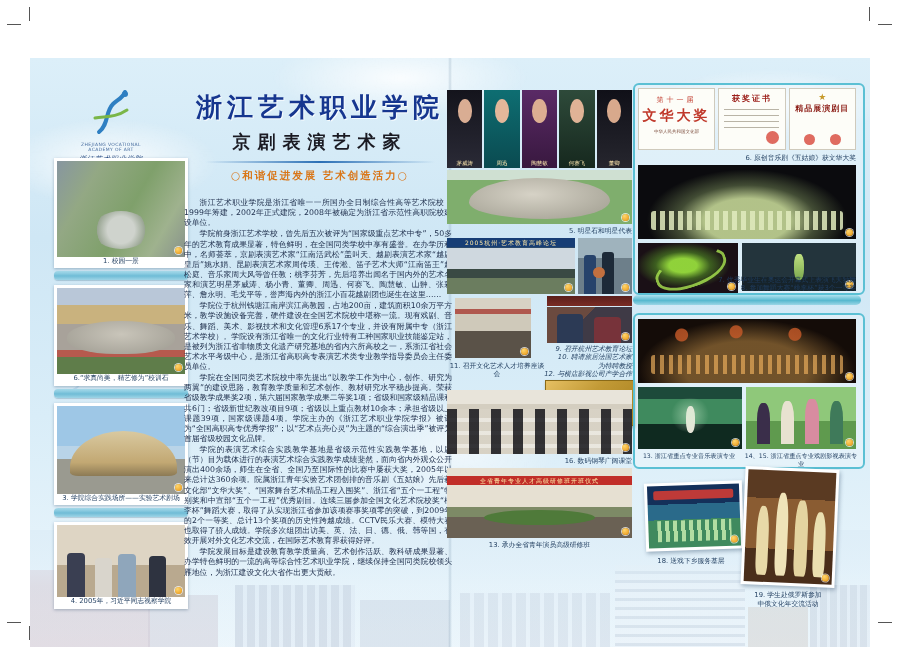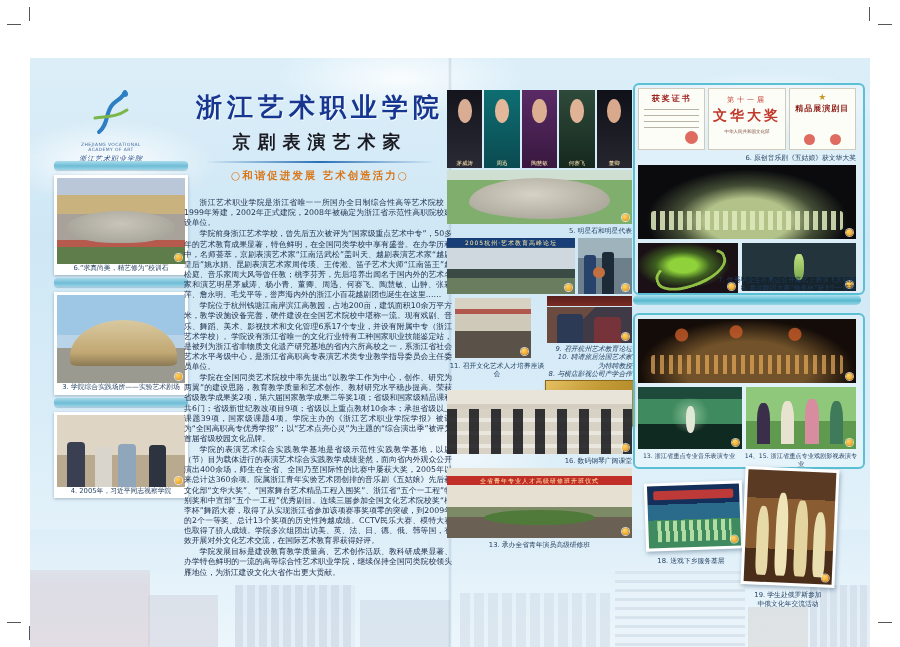--- a/index.html
+++ b/index.html
@@ -123,20 +123,27 @@
     </div>
 
     <div class="titleBox">
       <div class="bigTitle">浙江艺术职业学院</div>
       <div class="subTitle">京剧表演艺术家</div>
       <div class="rule"></div>
       <div class="slogan1">○和谐促进发展 艺术创造活力○</div>
     </div>
 
     <div class="leftCol">
+      <div class="frame">
+        <div class="ph" style="height:96px;background:linear-gradient(120deg,#8796a0 0%,#93a884 25%,#7fa06b 55%,#9fb28e 80%,#87918b 100%);">
+          <div style="position:absolute;left:28%;top:52%;width:44%;height:40%;border-radius:50%;background:radial-gradient(circle,#cfd3cd 0 40%,#9aa694 70%,transparent 72%);"></div>
+          <div class="dot"></div>
+        </div>
+        <div class="cap capC">1. 校园一景</div>
+      </div>
       <div class="bluebar" style="margin:3px 0 5px 0;"></div>
 
       <div class="frame">
         <div class="ph" style="height:86px;background:linear-gradient(180deg,#b9c7d8 0 20%,#c9b27e 20% 42%,#a8a29a 42% 72%,#b65a4e 72% 80%,#5f7d4a 80% 100%);">
           <div style="position:absolute;left:8%;top:38%;width:84%;height:38%;border-radius:50% 50% 45% 45%;background:radial-gradient(ellipse at 50% 40%,#c9c5ba,#9d9a90);"></div>
           <div class="dot"></div>
         </div>
         <div class="cap capC">6.“求真尚美，精艺修为”校训石</div>
       </div>
       <div class="bluebar" style="margin:3px 0 5px 0;"></div>
@@ -218,21 +225,21 @@
     <div class="ph" style="position:absolute;left:517px;top:249px;width:85px;height:36px;background:linear-gradient(135deg,#6b4a3f 0 40%,#3f3a46 40% 100%);">
       <div style="position:absolute;left:12%;bottom:0;width:30%;height:80%;background:#2c3a55;border-radius:4px 4px 0 0;"></div>
       <div style="position:absolute;left:55%;bottom:0;width:32%;height:72%;background:#77333a;border-radius:4px 4px 0 0;"></div>
       <div class="dot"></div>
     </div>
 
     <div style="position:absolute;left:495px;top:287px;width:107px;text-align:right;font-style:italic;">
       <div class="cap">9. 召开杭州艺术教育论坛</div>
       <div class="cap">10. 聘请旅居法国艺术家</div>
       <div class="cap">为特聘教授</div>
-      <div class="cap">8. 与横店影视公司产学合作</div>
+      <div class="cap">12. 与横店影视公司产学合作</div>
     </div>
     <div class="cap" style="position:absolute;left:417px;top:304px;width:100px;text-align:center;">11. 召开文化艺术人才培养座谈会</div>
 
     <div class="plaque" style="left:515px;top:322px;width:87px;height:44px;">
       <span>浙江省高校校园文化品牌</span>
     </div>
 
     <div class="ph" style="position:absolute;left:417px;top:332px;width:185px;height:64px;background:linear-gradient(180deg,#e8e4da 0 22%,#d4cec0 22% 100%);">
       <div style="position:absolute;left:0;top:30%;width:100%;height:70%;background:repeating-linear-gradient(90deg,rgba(20,20,25,.85) 0 10px,rgba(230,226,216,.2) 10px 22px),repeating-linear-gradient(180deg,transparent 0 9px,rgba(240,238,232,.8) 9px 13px);"></div>
       <div class="dot"></div>
@@ -242,29 +249,29 @@
     <div class="ph" style="position:absolute;left:417px;top:410px;width:185px;height:70px;background:linear-gradient(180deg,#e6e0d2 0 55%,#7d8a66 55% 70%,#6a6154 70% 100%);">
       <div class="banner" style="top:12%;background:rgba(190,30,25,.92);">全省青年专业人才高级研修班开班仪式</div>
       <div style="position:absolute;left:20%;bottom:18%;width:60%;height:22%;border-radius:50%;background:#4f7a3a;"></div>
       <div class="dot"></div>
     </div>
     <div class="cap capC" style="position:absolute;left:417px;top:483px;width:185px;">13. 承办全省青年演员高级研修班</div>
 
     <div class="tframe" style="left:603px;top:25px;width:228px;height:208px;"></div>
 
     <div style="position:absolute;left:608px;top:30px;width:218px;height:62px;display:flex;gap:3px;">
+      <div class="cert" style="flex:1.15;text-align:center;">
+        <div style="font-size:7px;color:#c0392b;margin-top:6px;letter-spacing:3px;">第十一届</div>
+        <div style="font-size:14px;font-weight:bold;color:#c0392b;letter-spacing:3px;margin-top:2px;">文华大奖</div>
+        <div style="font-size:4.5px;color:#7a4a3a;margin-top:4px;">中华人民共和国文化部</div>
+      </div>
       <div class="cert" style="flex:1;">
         <div style="font-size:8px;font-weight:bold;color:#9c1f1a;text-align:center;margin-top:4px;letter-spacing:2px;">获奖证书</div>
         <div class="certLines"></div>
         <div class="stamp" style="right:6px;bottom:5px;width:13px;height:13px;"></div>
-      </div>
-      <div class="cert" style="flex:1.15;text-align:center;">
-        <div style="font-size:7px;color:#c0392b;margin-top:6px;letter-spacing:3px;">第十一届</div>
-        <div style="font-size:14px;font-weight:bold;color:#c0392b;letter-spacing:3px;margin-top:2px;">文华大奖</div>
-        <div style="font-size:4.5px;color:#7a4a3a;margin-top:4px;">中华人民共和国文化部</div>
       </div>
       <div class="cert" style="flex:1;text-align:center;">
         <div style="font-size:9px;color:#c79a2a;margin-top:3px;">★</div>
         <div style="font-size:8px;font-weight:bold;color:#8c1d16;letter-spacing:1px;margin-top:1px;">精品展演剧目</div>
         <div class="stamp" style="left:14px;bottom:4px;width:11px;height:11px;"></div>
         <div class="stamp" style="right:14px;bottom:4px;width:11px;height:11px;"></div>
       </div>
     </div>
     <div class="cap capR" style="position:absolute;left:608px;top:96px;width:218px;">6. 原创音乐剧《五姑娘》获文华大奖</div>
 

